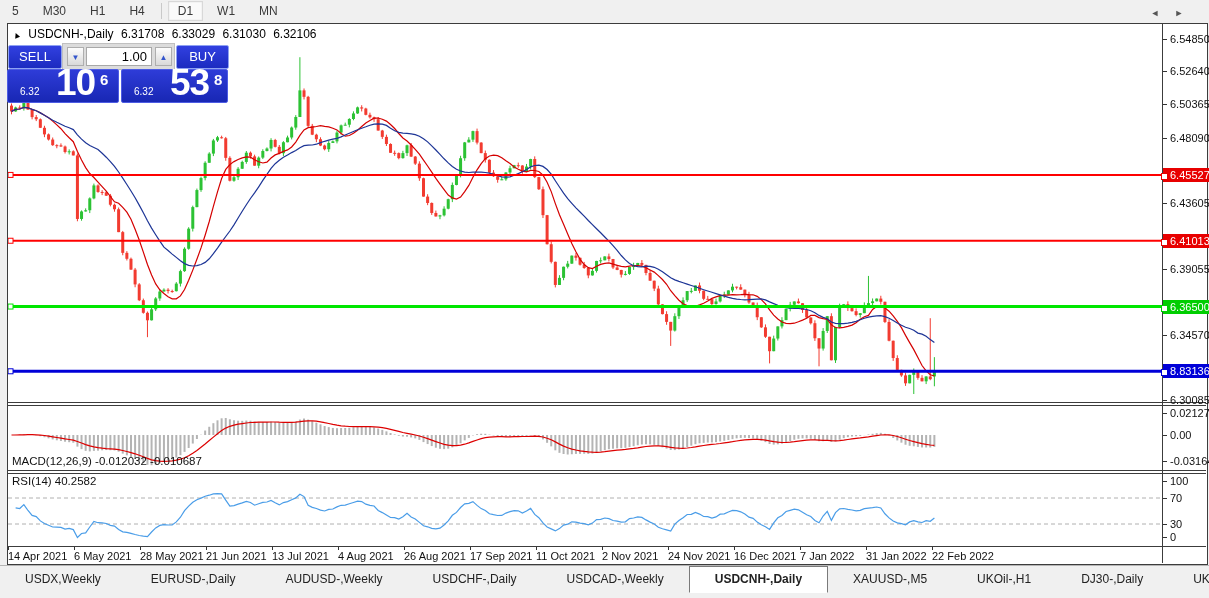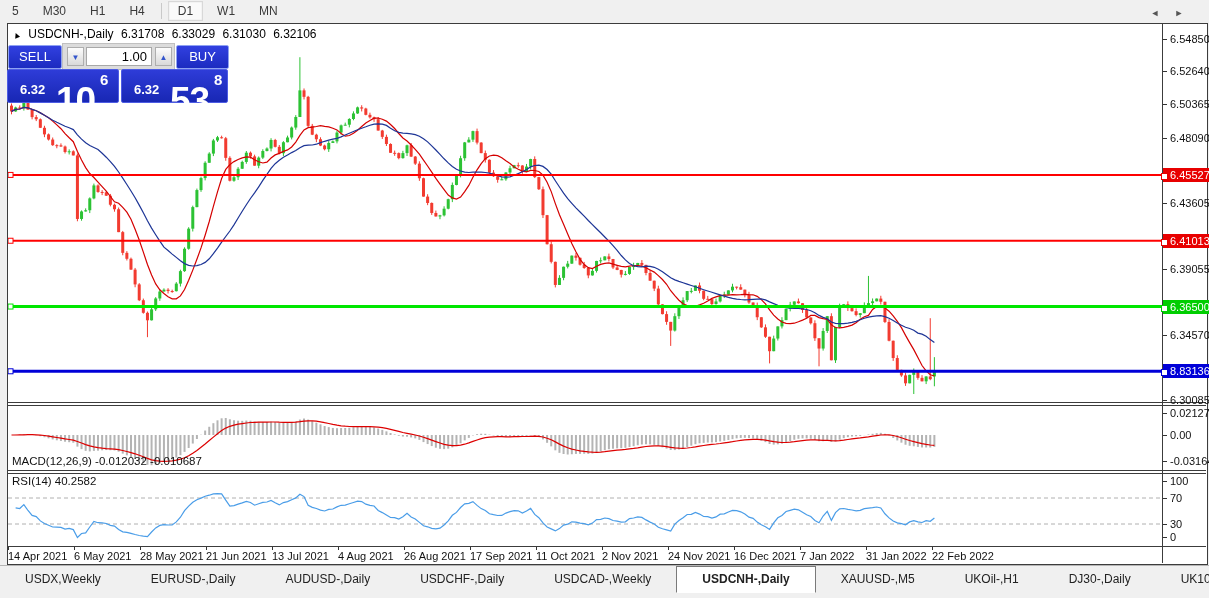--- a/index.html
+++ b/index.html
@@ -53,22 +53,22 @@
             border:1px solid #aeaeae;font-size:8px;color:#3355cc;text-align:center;line-height:19px;cursor:pointer;box-sizing:border-box;}
   #vol-down{left:4px;}
   #vol-up{left:92px;}
   #vol-input{position:absolute;left:23px;top:3px;width:66px;height:19px;border:1px solid #a8a8a8;
              background:#fff;font-size:13px;text-align:right;padding:0 4px;box-sizing:border-box;
              font-family:"Liberation Sans",sans-serif;}
   .price-block{position:absolute;top:26px;height:34px;background:linear-gradient(#2e3cd8,#1827b4);
                border:1px solid #4d5ce4;border-radius:2px;color:#fff;box-sizing:border-box;}
   #sell-block{left:0px;width:112px;}
   #buy-block{left:114px;width:107px;}
-  .pb-prefix{position:absolute;left:12px;bottom:5px;font-size:13px;font-weight:bold;}
-  .pb-big{position:absolute;left:48px;top:-8px;font-size:37px;font-weight:bold;letter-spacing:-1px;margin-top:18px;}
+  .pb-prefix{position:absolute;left:12px;bottom:5px;font-size:10px;font-weight:normal;}
+  .pb-big{position:absolute;left:48px;top:-8px;font-size:37px;font-weight:bold;letter-spacing:-1px;}
   .pb-sup{position:absolute;left:92px;top:1px;font-size:15px;font-weight:bold;}
 
   
   #tab-bar{position:absolute;left:0;top:565px;width:1209px;height:27px;background:#f0f0f0;
            border-top:1px solid #b5b5b5;display:flex;align-items:stretch;font-size:12px;color:#222;}
   .tab-item{padding:0 25px;line-height:26px;white-space:nowrap;cursor:pointer;}
   .tab-item.active{background:#ffffff;border:1px solid #7a7a7a;border-bottom-color:#fff;
                    font-weight:bold;line-height:24px;margin-top:0px;}
   .tab-sep{width:1px;height:14px;background:#b9b9b9;margin-top:6px;}
   .tab-scroll{position:absolute;top:6px;width:16px;height:14px;font-size:9px;color:#555;
@@ -906,21 +906,21 @@
       <div class="date-label" style="left: 866px;">31 Jan 2022</div>
       <div class="date-tick" style="left: 932px;"></div>
       <div class="date-label" style="left: 932px;">22 Feb 2022</div>
     </div>
 
   <div id="tab-bar">
       <div class="tab-item">USDX,Weekly</div>
       <div class="tab-sep"></div>
       <div class="tab-item">EURUSD-,Daily</div>
       <div class="tab-sep"></div>
-      <div class="tab-item">AUDUSD-,Daily</div>
+      <div class="tab-item">AUDUSD-,Weekly</div>
       <div class="tab-sep"></div>
       <div class="tab-item">USDCHF-,Daily</div>
       <div class="tab-sep"></div>
       <div class="tab-item">USDCAD-,Weekly</div>
       <div class="tab-sep"></div>
       <div class="tab-item active">USDCNH-,Daily</div>
       <div class="tab-sep"></div>
       <div class="tab-item">XAUUSD-,M5</div>
       <div class="tab-sep"></div>
       <div class="tab-item">UKOil-,H1</div>

